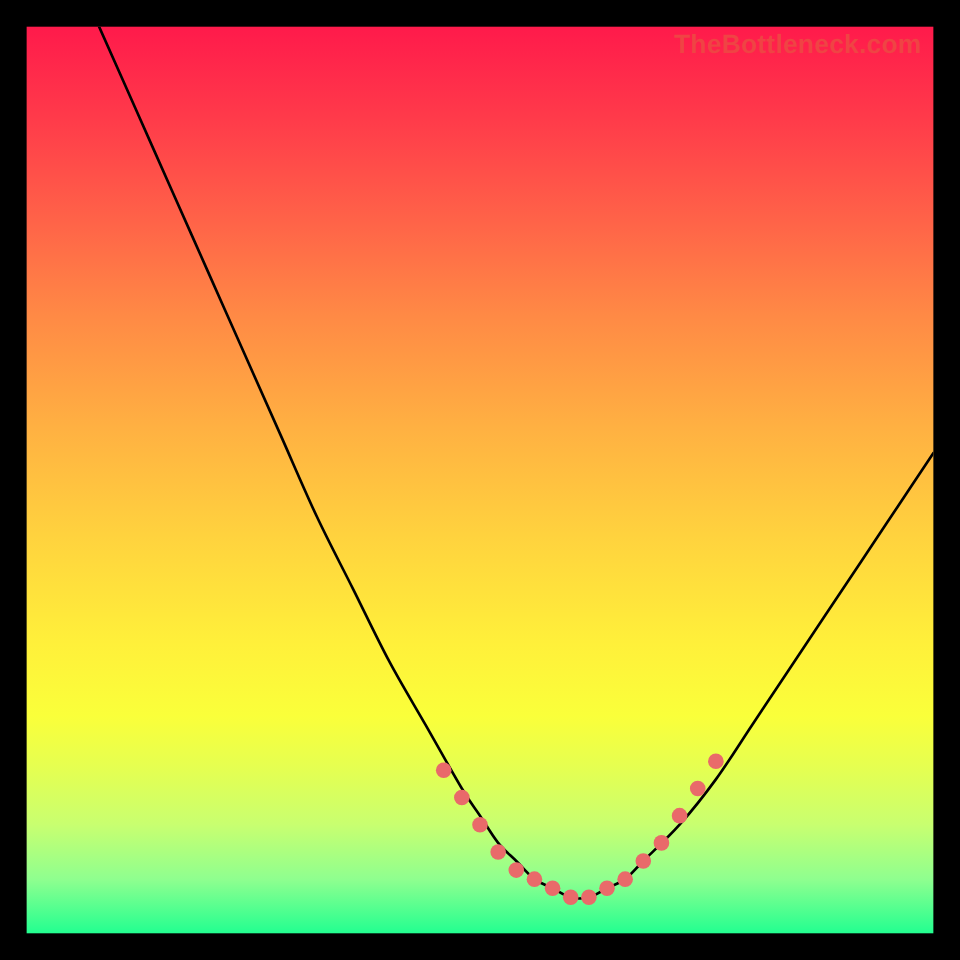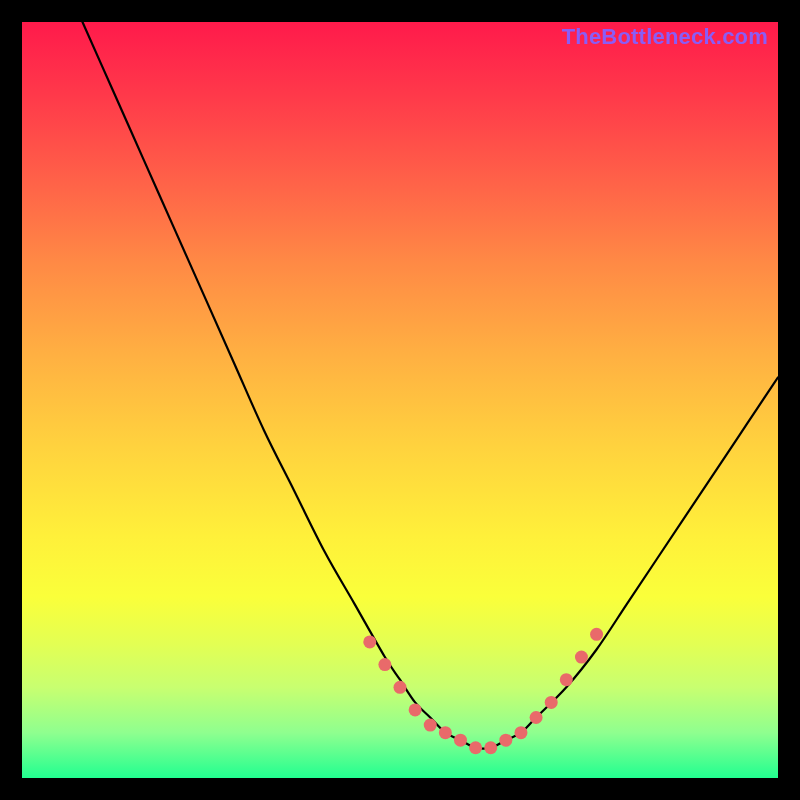--- a/index.html
+++ b/index.html
@@ -44,21 +44,21 @@
       #22ff90 100%
     );
   }
   .watermark {
     position: absolute;
     top: 2px;
     right: 10px;
     font-family: Arial, Helvetica, sans-serif;
     font-size: 22px;
     font-weight: 600;
-    color: #8b5cf6;
+    color: #ef4444;
     letter-spacing: 0.2px;
     user-select: none;
   }
   svg.curve {
     position: absolute;
     inset: 0;
   }
   .curve-path {
     fill: none;
     stroke: #000;

